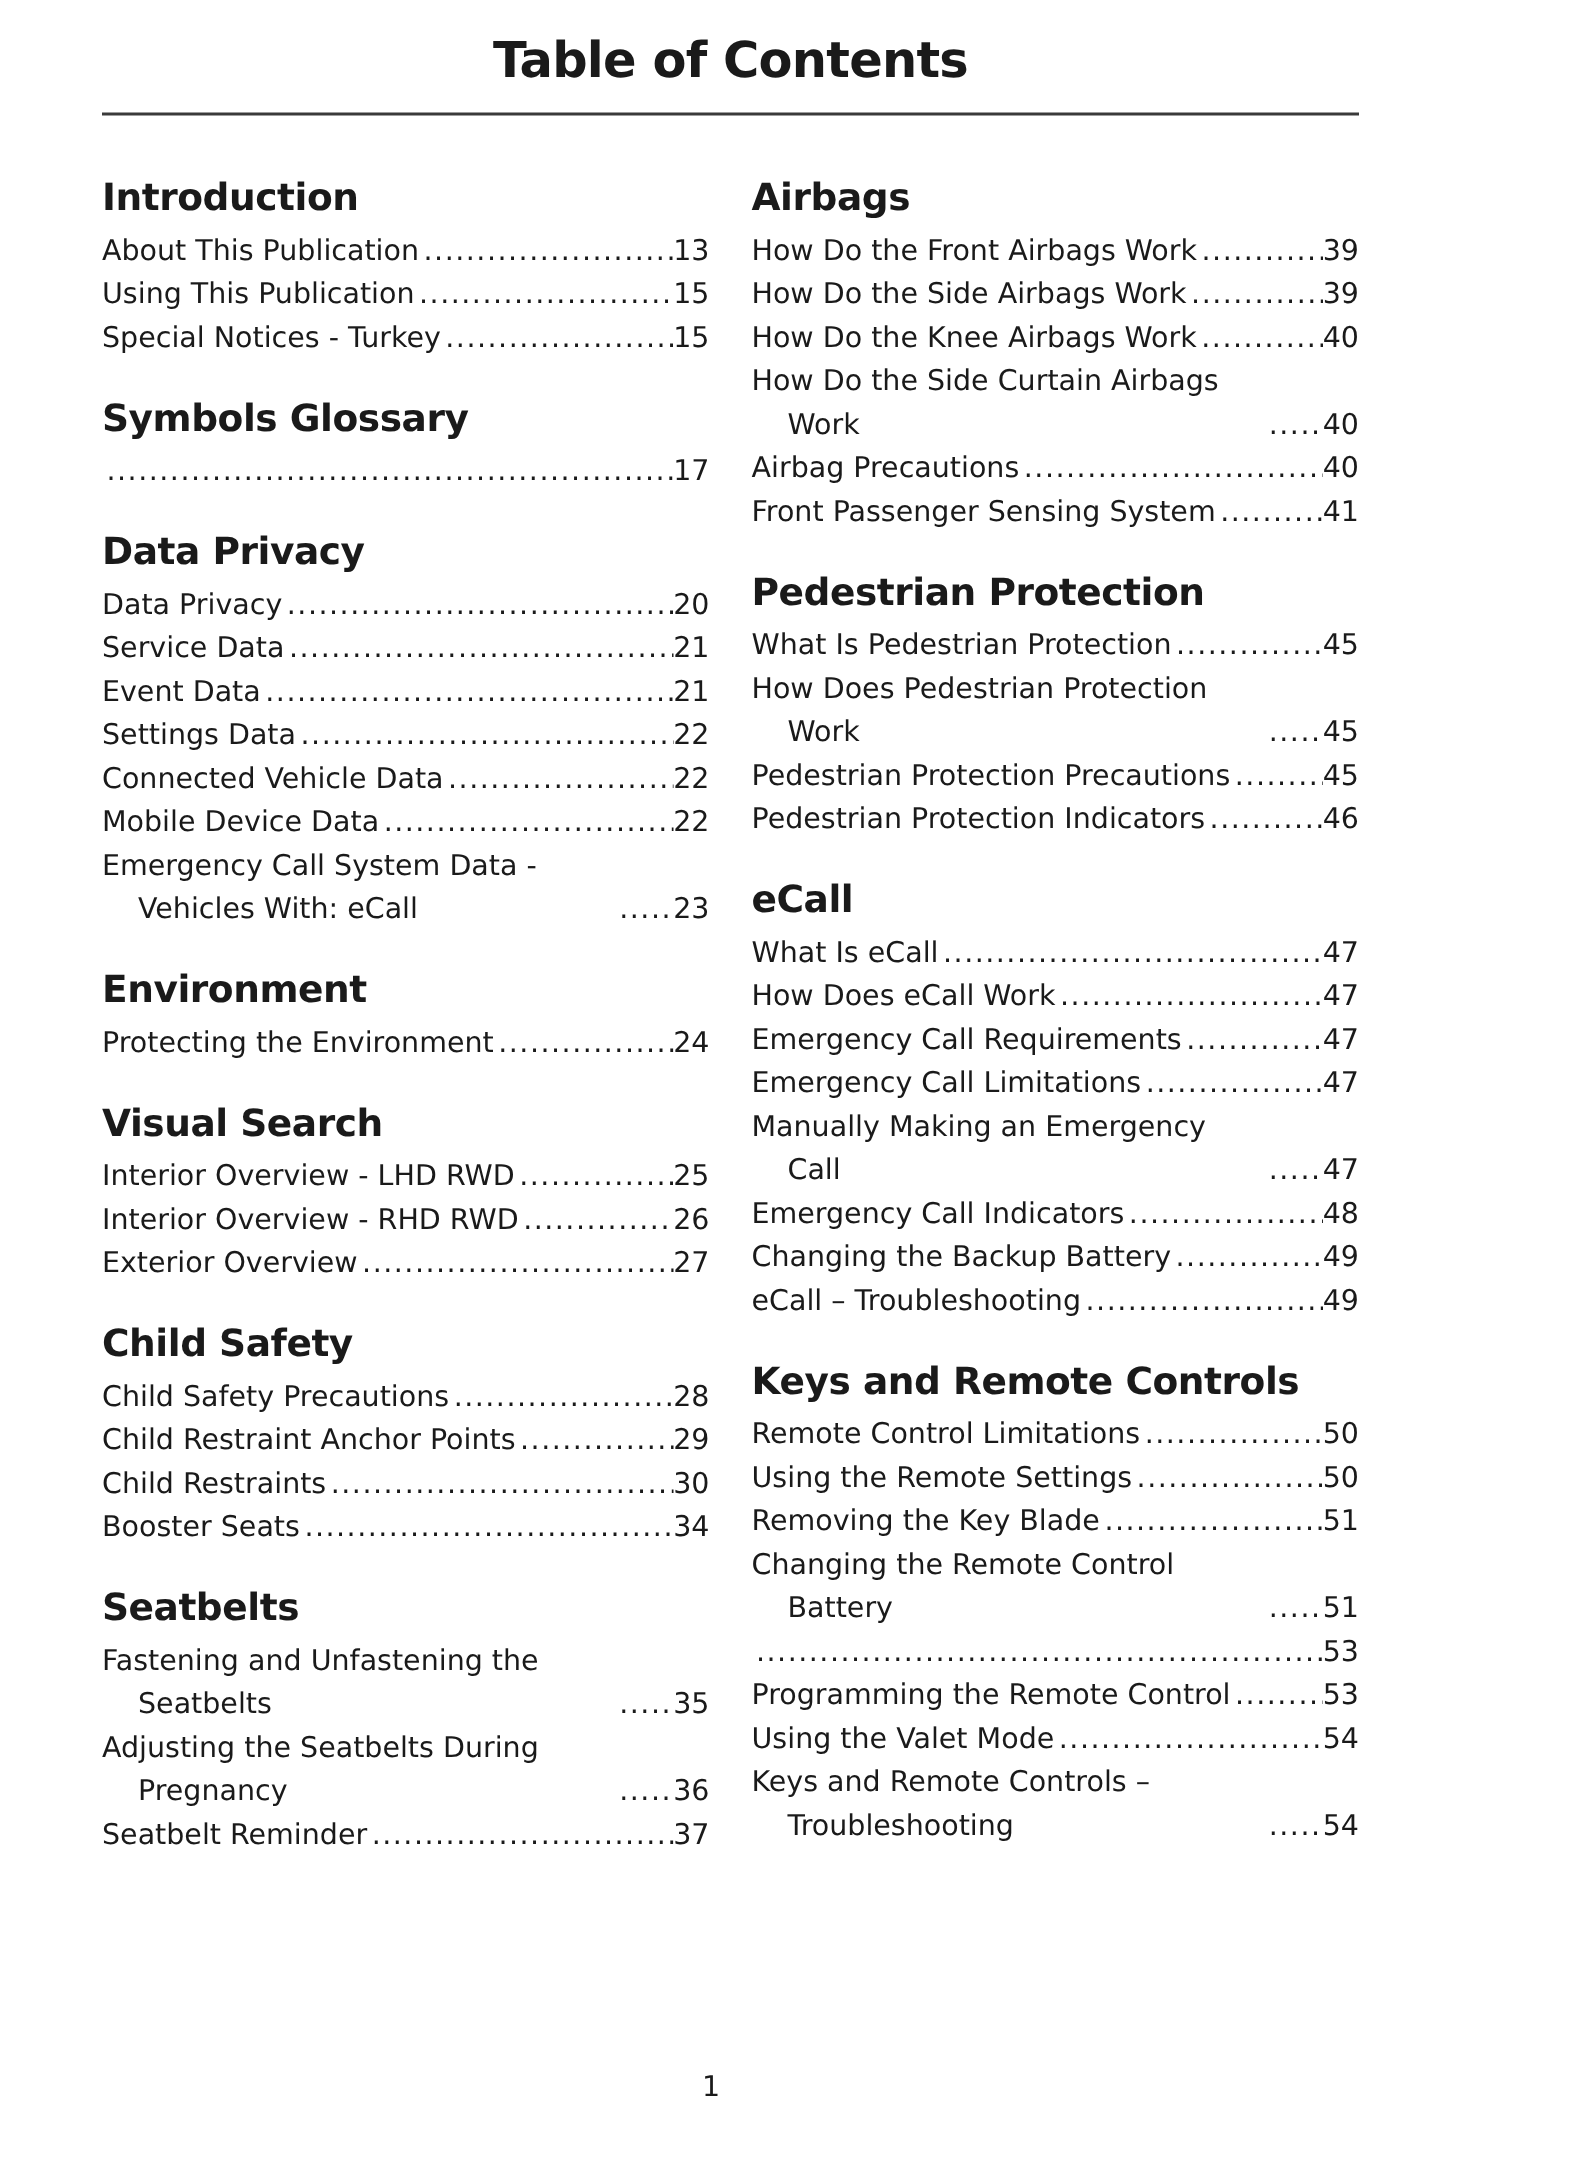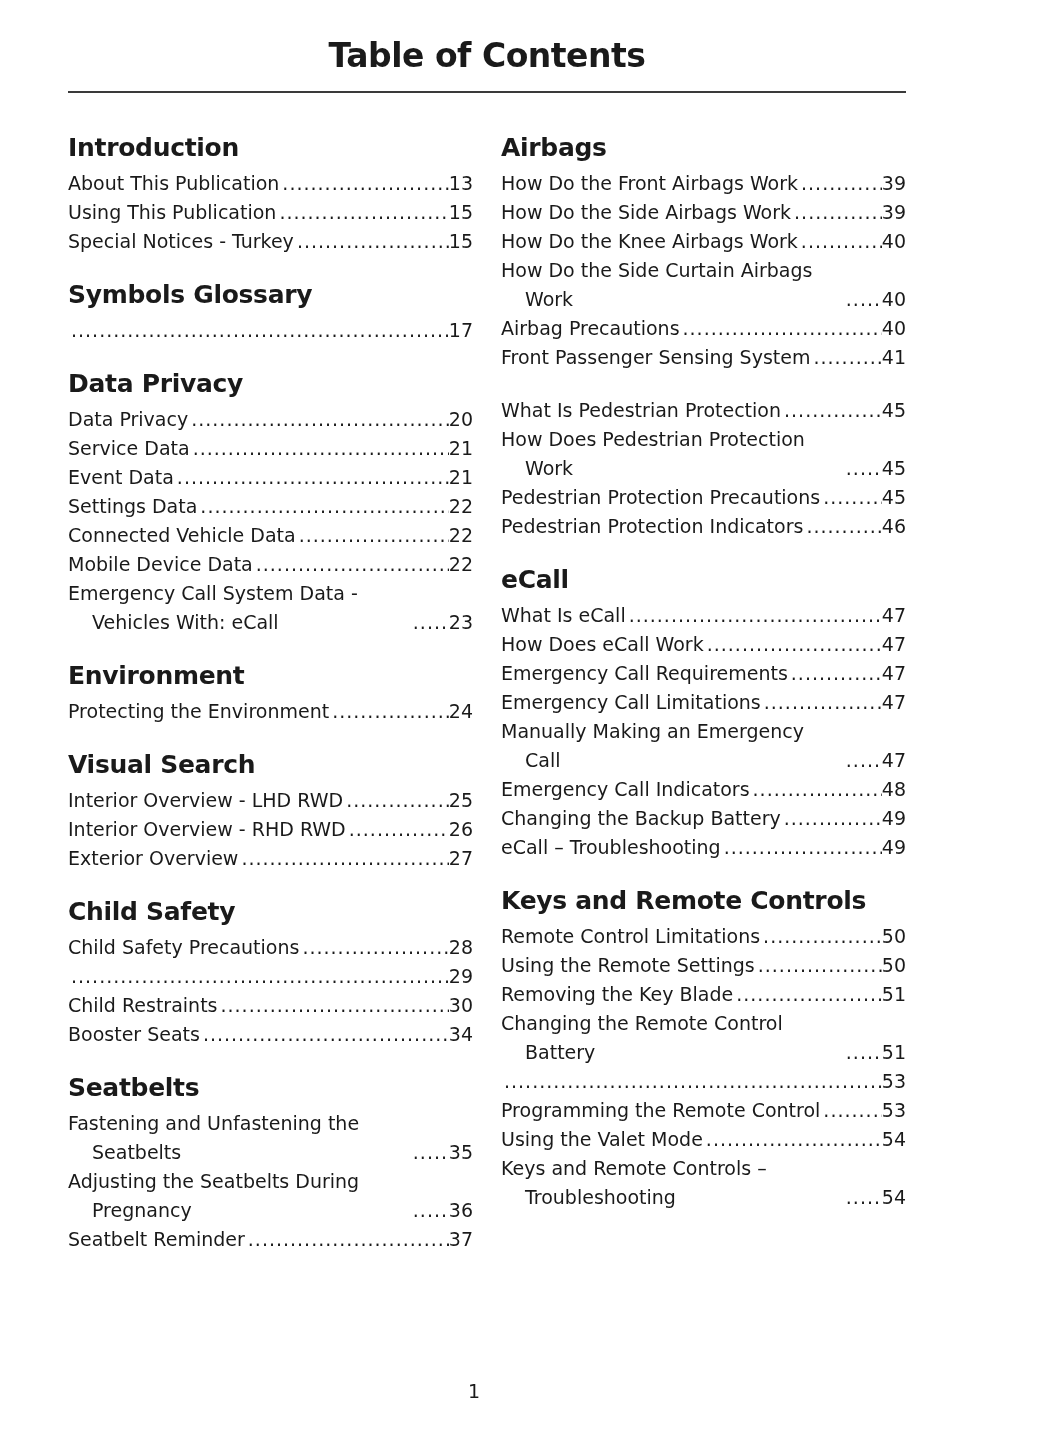--- a/index.html
+++ b/index.html
@@ -9,21 +9,21 @@
     height: 1448px;
     background: #ffffff;
     color: #1a1a1a;
     font-family: "DejaVu Sans", "Liberation Sans", sans-serif;
     overflow: hidden;
   }
   .sheet {
     position: relative;
     width: 948px;
     height: 1448px;
-    padding: 36px 42px 0 68px;
+    padding: 20px 42px 0 68px;
   }
   .title {
     margin: 0;
     text-align: center;
     font-size: 33px;
     font-weight: bold;
     letter-spacing: -0.5px;
   }
   .rule {
     border-bottom: 2px solid #3a3a3a;
@@ -179,20 +179,21 @@
           </div>
         </section>
         <section class="toc-section">
           <h2 class="heading">Child Safety</h2>
           <div class="entry">
             <span class="label">Child Safety Precautions</span>
             <span class="leader"></span>
             <span class="pagenum">28</span>
           </div>
           <div class="entry">
+            <span class="label">Child Restraint Anchor Points</span>
             <span class="leader"></span>
             <span class="pagenum">29</span>
           </div>
           <div class="entry">
             <span class="label">Child Restraints</span>
             <span class="leader"></span>
             <span class="pagenum">30</span>
           </div>
           <div class="entry">
             <span class="label">Booster Seats</span>
@@ -247,20 +248,21 @@
             <span class="leader"></span>
             <span class="pagenum">40</span>
           </div>
           <div class="entry">
             <span class="label">Front Passenger Sensing System</span>
             <span class="leader"></span>
             <span class="pagenum">41</span>
           </div>
         </section>
         <section class="toc-section">
+          <h2 class="heading">Pedestrian Protection</h2>
           <div class="entry">
             <span class="label">What Is Pedestrian Protection</span>
             <span class="leader"></span>
             <span class="pagenum">45</span>
           </div>
           <div class="entry">
             <span class="label">How Does Pedestrian Protection Work</span>
             <span class="leader"></span>
             <span class="pagenum">45</span>
           </div>

